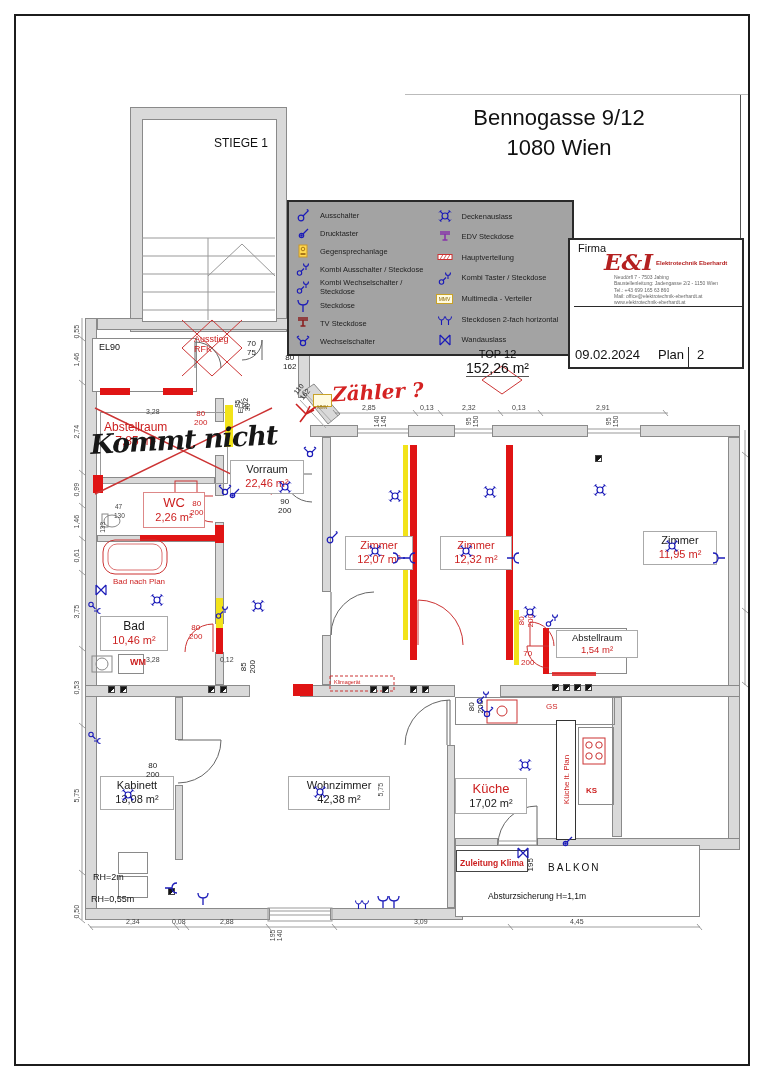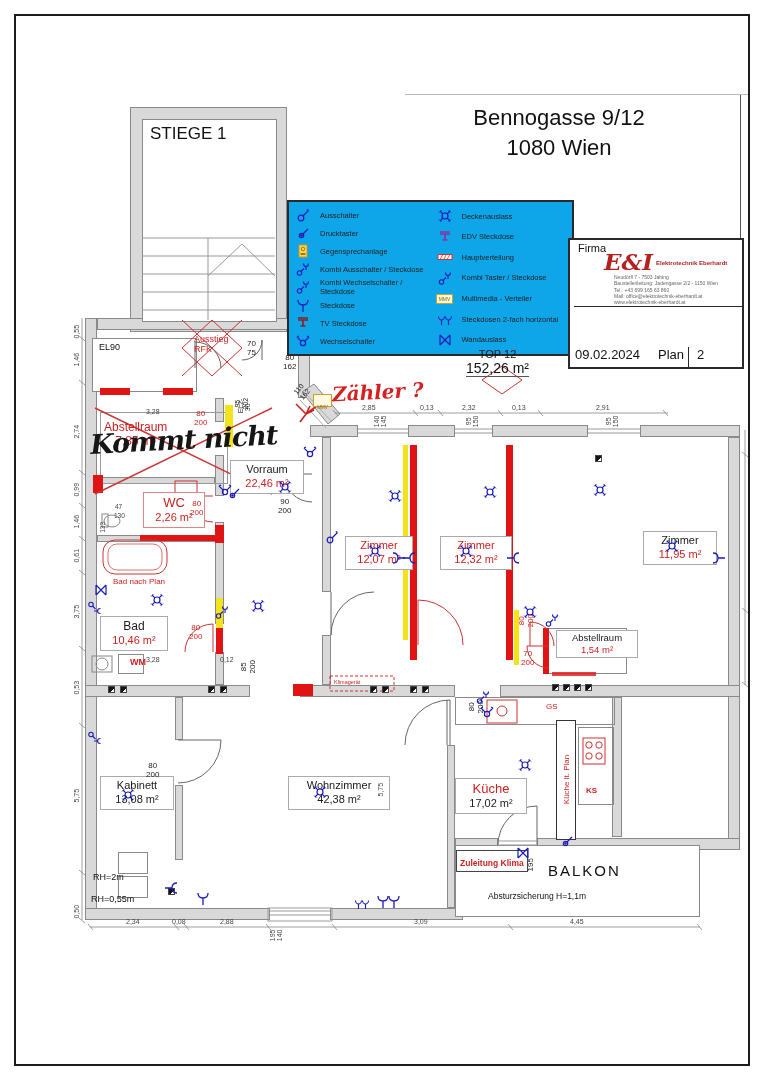--- a/index.html
+++ b/index.html
@@ -18,21 +18,21 @@
   .blk{color:#1a1a1a;}
   .dim{position:absolute;font-size:7px;color:#444;white-space:pre-line;line-height:1.05;
        text-align:center;z-index:6;}
   .rot{transform:rotate(-90deg);transform-origin:center center;}
   .rot45{transform:rotate(-50deg);transform-origin:center center;}
   .door{position:absolute;font-size:8px;color:#cc1f1f;white-space:pre-line;line-height:1.1;
         text-align:center;z-index:6;}
   .door.black{color:#222;}
   .note-red{position:absolute;color:#cc1f1f;z-index:7;}
   .sym{position:absolute;width:16px;height:16px;overflow:visible;z-index:7;}
-  .legend{left:287px;top:200px;width:283px;height:152px;border:2px solid #2a2a2a;background:#0ea5e9;
+  .legend{left:287px;top:200px;width:283px;height:152px;border:2px solid #2a2a2a;background:#a3a3a3;
           display:flex;z-index:5;}
   .lcol{flex:1;display:flex;flex-direction:column;justify-content:space-around;padding:4px 2px;}
   .lrow{display:flex;align-items:center;gap:5px;height:17px;}
   .lrow .ic{width:24px;height:16px;flex:0 0 24px;display:flex;align-items:center;justify-content:center;}
   .lrow .lt{font-size:7.5px;color:#222;}
   .mmvbadge{font-size:5px;color:#8a6500;border:1px solid #c9a227;background:#fffbe0;padding:1px 2px;}
   .tblock{left:568px;top:238px;width:172px;height:127px;border:2px solid #2a2a2a;background:#fff;z-index:5;}
   .tb-row1{position:absolute;left:4px;top:0;right:0;height:66px;border-bottom:1.5px solid #2a2a2a;}
   .tb-row2{position:absolute;left:0;top:67px;right:0;height:34px;border-bottom:1.5px solid #2a2a2a;}
   .tb-row3{position:absolute;left:0;top:102px;right:0;bottom:0;}
@@ -44,21 +44,21 @@
   .proj{position:absolute;left:5px;top:8px;font-size:13px;}
   .dt{position:absolute;left:5px;top:5px;font-size:13px;}
   .planlbl{position:absolute;left:88px;top:5px;font-size:13px;}
   .plannum{position:absolute;left:118px;top:5px;bottom:0;border-left:1.5px solid #2a2a2a;
            padding:0 0 0 8px;font-size:13px;width:46px;}
   .marker{position:absolute;width:7px;height:7px;background:linear-gradient(315deg,#fff 38%,#141414 40%);
           border:1px solid #444;box-sizing:border-box;z-index:5;}
   svg.overlay{position:absolute;left:0;top:0;z-index:4;pointer-events:none;}
   .title-big{position:absolute;left:424px;top:103px;width:270px;text-align:center;
              font-size:22px;line-height:1.35;z-index:5;}
-  .stiege{position:absolute;left:150px;top:124px;width:118px;text-align:left;font-size:17px;z-index:5;}
+  .stiege{position:absolute;left:150px;top:136px;width:118px;text-align:right;font-size:12px;z-index:5;}
   .kommt{position:absolute;left:90px;top:424px;font-size:27px;font-weight:bold;font-style:italic;
          font-family:"DejaVu Serif", serif;color:#161616;transform:rotate(-3deg);letter-spacing:-1px;z-index:8;}
   .zaehler{position:absolute;left:332px;top:380px;font-size:20px;font-weight:bold;color:#d42222;
            transform:rotate(-3deg);font-family:"DejaVu Serif", serif;font-style:italic;z-index:8;}
 </style>
 </head>
 <body>
 
 
 
@@ -483,21 +483,21 @@
     <span class="nm blk">17,02 m²</span>
 </div>
 <div class="abs" style="left:104px;top:420px;z-index:6;font-size:12px;text-align:center;">
   <span class="red" style="display:block;">Abstellraum</span>
   <span class="red" style="display:block;">7,85 m²</span>
 </div>
 <div class="abs" style="left:466px;top:348px;z-index:6;font-size:11px;text-align:center;">
   <span style="display:block;">TOP 12</span>
   <span style="display:block;font-size:14px;border-bottom:1px solid #555;">152,26 m²</span>
 </div>
-<div class="abs" style="left:548px;top:862px;font-size:15px;letter-spacing:2px;z-index:6;">BALKON</div>
+<div class="abs" style="left:548px;top:862px;font-size:10px;letter-spacing:2px;z-index:6;">BALKON</div>
 
 
 <div class="abs" style="left:99px;top:342px;font-size:9px;z-index:6;">EL90</div>
 <div class="note-red" style="left:194px;top:334px;font-size:9px;white-space:pre-line;text-align:left;line-height:1.15;">Ausstieg
 RFK</div>
 <div class="zaehler">Zähler ?</div>
 <div class="kommt">Kommt nicht</div>
 <div class="note-red" style="left:113px;top:577px;font-size:8px;">Bad nach Plan</div>
 <div class="note-red" style="left:130px;top:657px;font-size:9px;font-weight:bold;">WM</div>
 <div class="note-red" style="left:546px;top:702px;font-size:8px;font-weight:normal;">GS</div>

